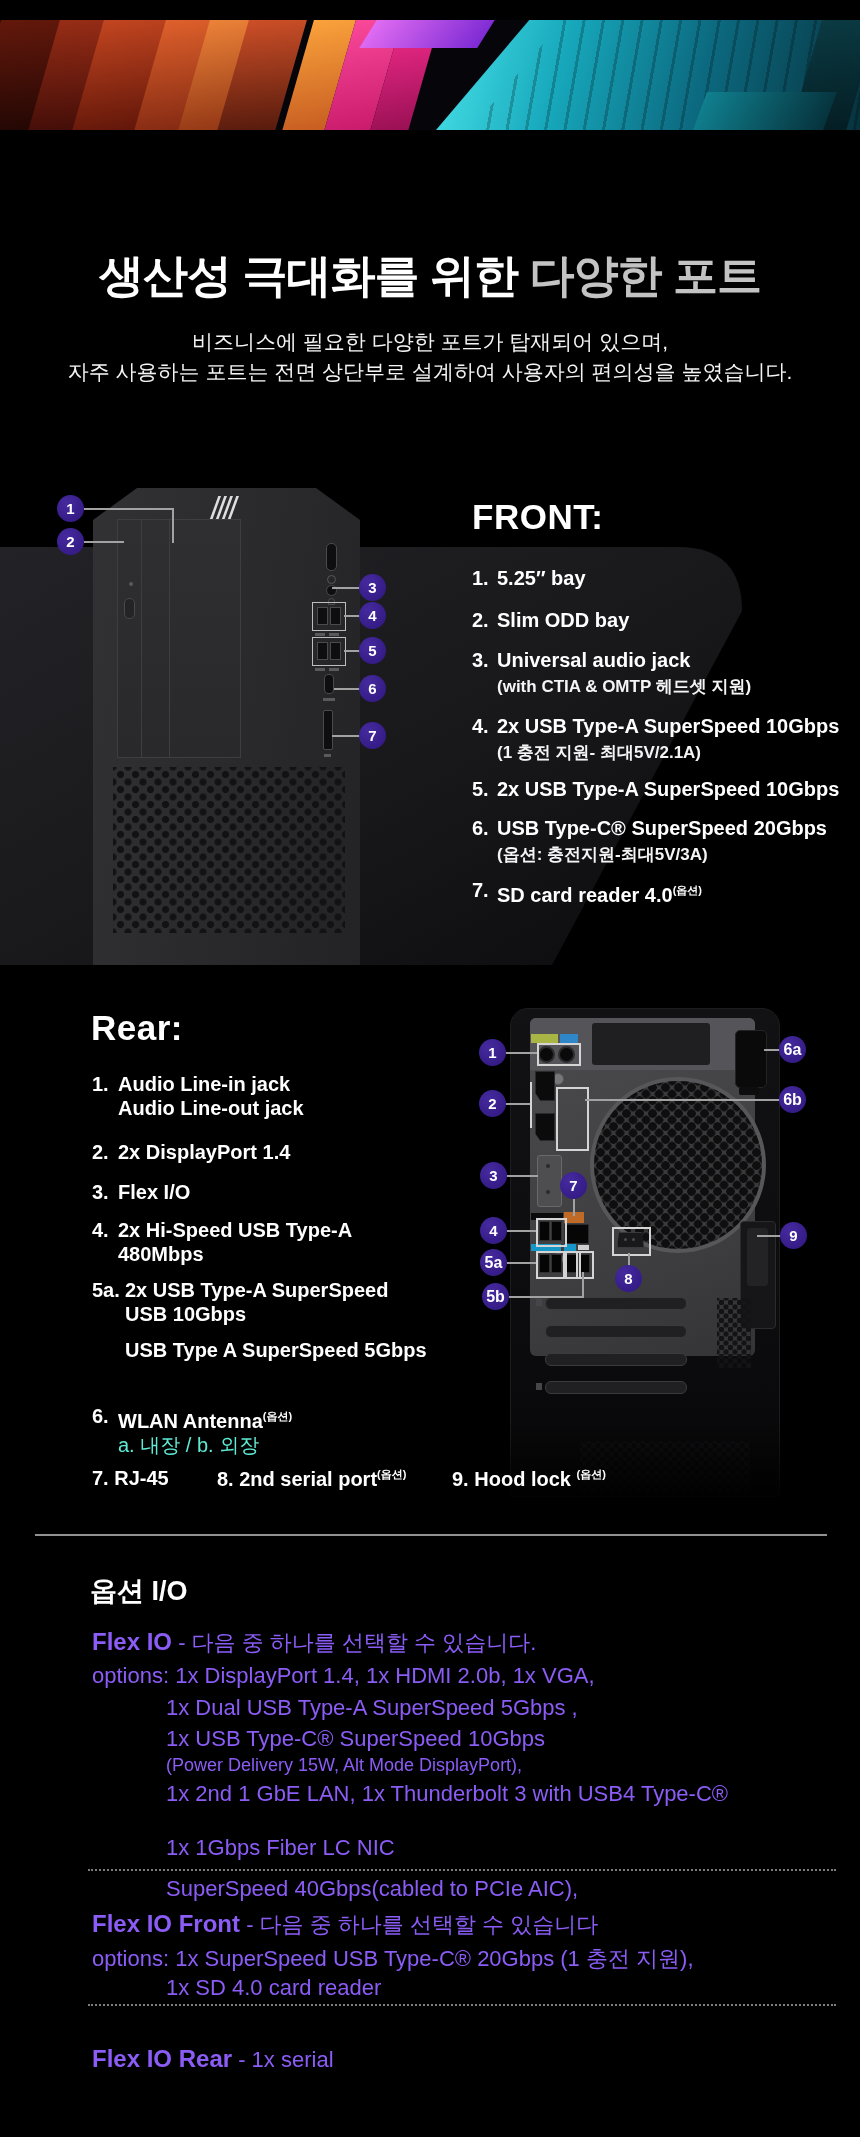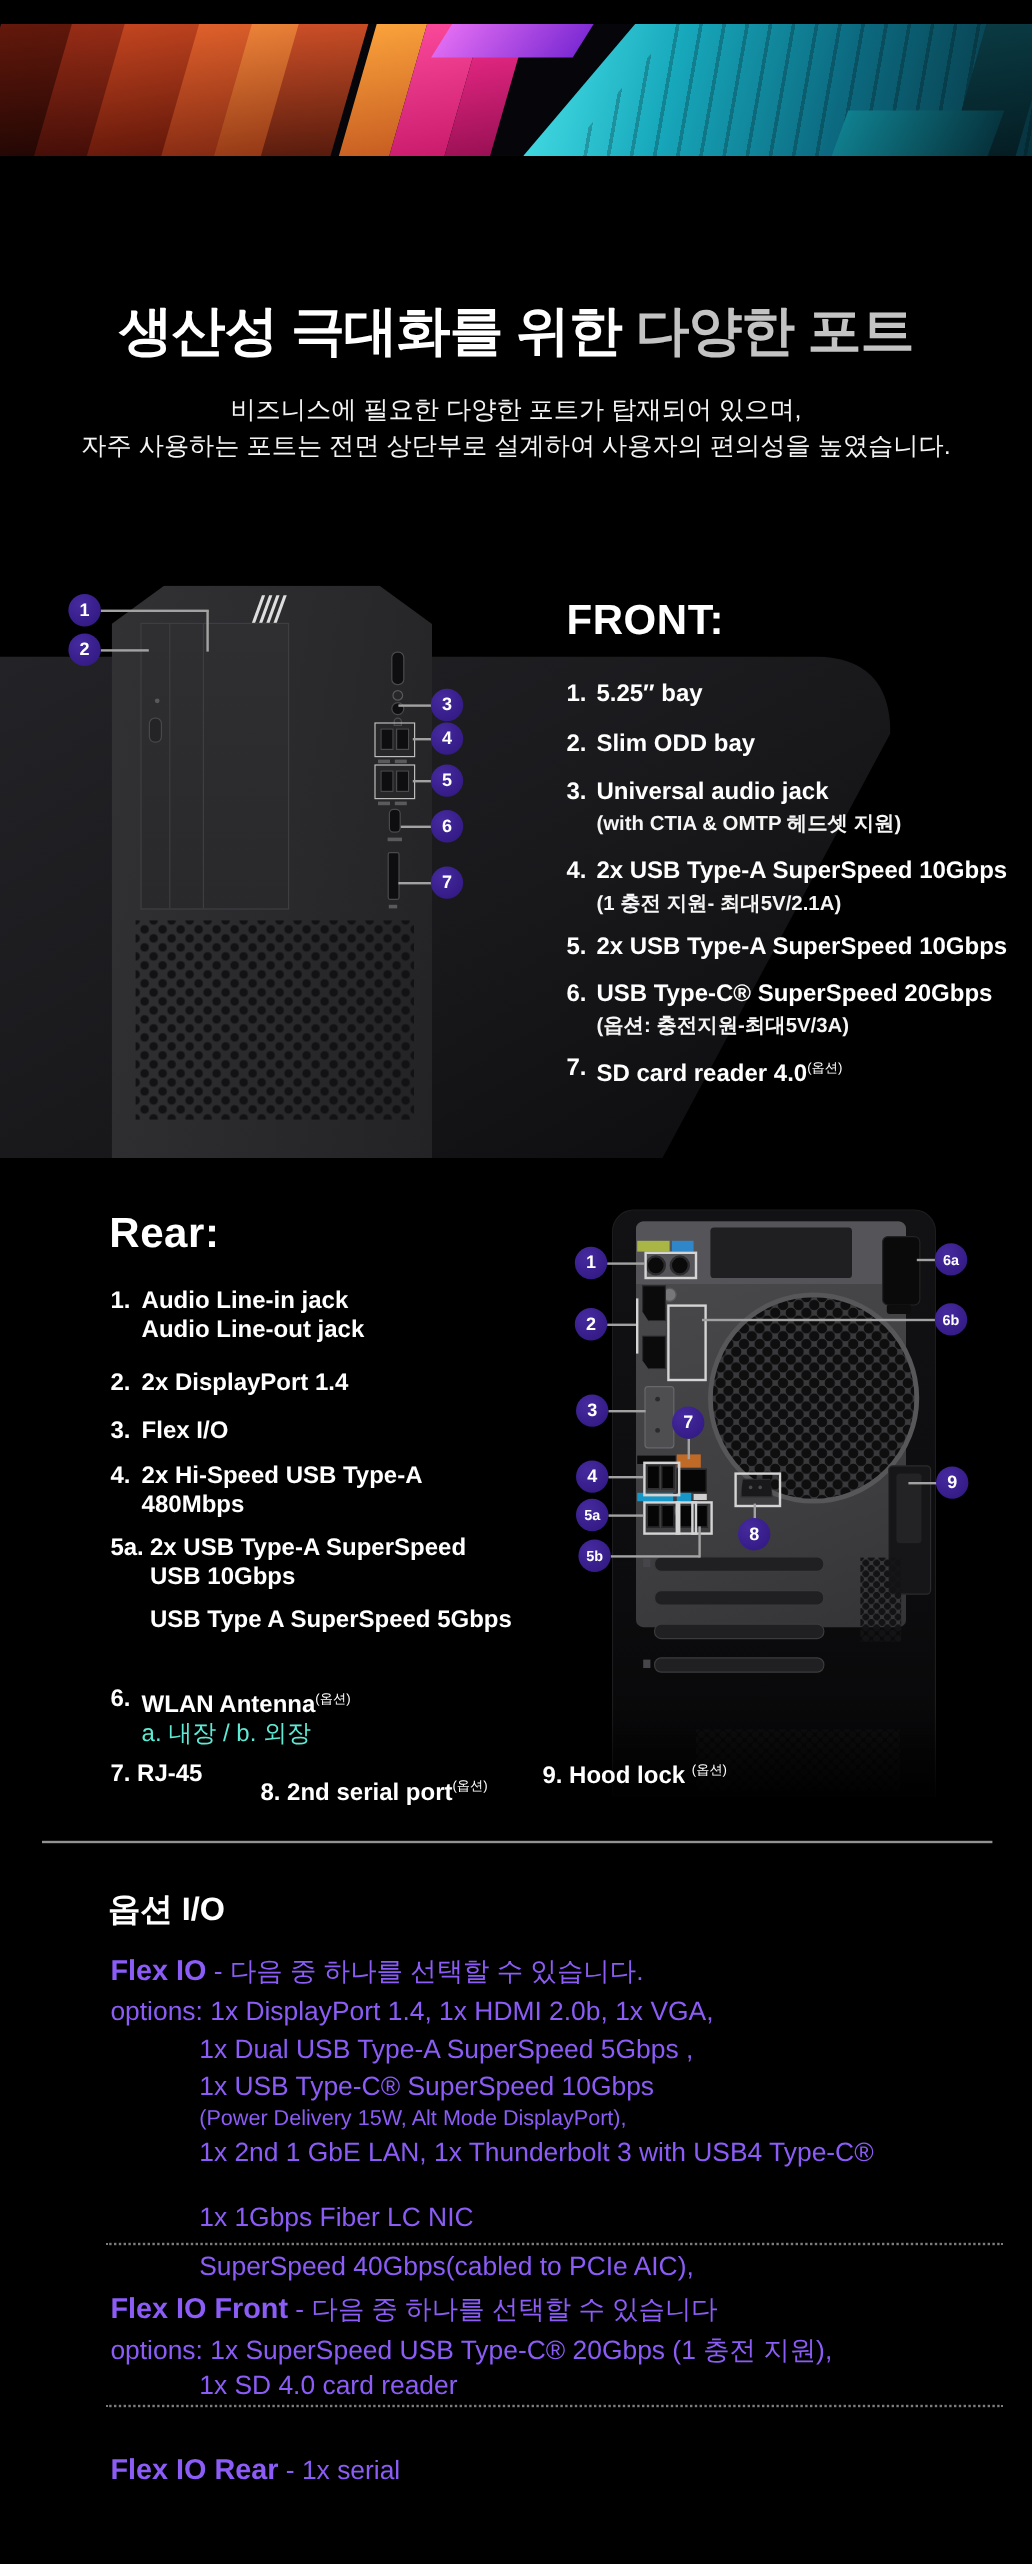--- a/index.html
+++ b/index.html
@@ -14,26 +14,26 @@
   .title .t2{color:#c3c3c3;}
   .subtitle{left:0;top:307px;width:860px;text-align:center;font-size:21px;line-height:30px;color:#f4f4f4;font-weight:400;}
   .sechead{font-size:35px;font-weight:700;letter-spacing:.5px;}
   
   .fitem{padding-left:25px;font-size:20px;font-weight:700;color:#fff;width:395px;line-height:23px;}
   .fitem .num{position:absolute;left:0;}
   .fnote{font-size:17px;font-weight:700;margin-top:3px;color:#f5f5f5;}
   .ritem{padding-left:26px;font-size:20px;font-weight:700;width:380px;line-height:24px;}
   .ritem.wide{padding-left:33px;}
   .ritem .num{position:absolute;left:0;}
-  sup{font-size:11px;font-weight:400;}
+  sup{font-size:11px;font-weight:700;}
   
   .cal{position:absolute;width:27px;height:27px;border-radius:50%;z-index:6;
        background:radial-gradient(circle at 35% 30%, #452a9e, #341b86 75%);
        display:flex;align-items:center;justify-content:center;font-weight:700;font-size:15px;color:#fff;}
-  .cal.sm{font-size:12px;}
+  .cal.sm{font-size:16px;}
   .ln{position:absolute;background:#a2a2a2;z-index:5;}
   .obox{position:absolute;border:2px solid #d4d4d4;z-index:4;background:transparent;}
   
   .tower{left:93px;top:468px;width:267px;height:477px;z-index:2;
          background:linear-gradient(100deg,#323235 0%,#2b2b2e 45%,#232326 100%);
          clip-path:polygon(0 32px,44px 0,223px 0,267px 32px,267px 477px,0 477px);}
   .bays{position:absolute;left:24px;top:31px;width:122px;height:237px;border:1px solid #3e3e41;
         background:linear-gradient(180deg,#2f2f32,#29292c);}
   .bayline{position:absolute;top:0;width:1px;height:237px;background:#3e3e41;}
   .grille{position:absolute;left:20px;top:279px;width:232px;height:166px;
@@ -218,21 +218,21 @@
     <span>USB Type A SuperSpeed 5Gbps</span>
   </div>
   <div class="a ritem" style="left:92px;top:1384px;">
     <span class="num">6.</span><span>WLAN Antenna</span><sup>(옵션)</sup>
     <div style="font-weight:400;color:#5eead4;padding-left:0;">a. 내장 / b. 외장</div>
   </div>
   <div class="a" style="left:0;top:1447px;width:860px;font-size:20px;font-weight:700;z-index:3;">
     <span class="a" style="left:92px;top:0;">
       <span>7.</span> <span>RJ-45</span>
     </span>
-    <span class="a" style="left:217px;top:14px;">
+    <span class="a" style="left:217px;top:0;">
       <span>8.</span> <span>2nd serial port</span><sup>(옵션)</sup>
     </span>
     <span class="a" style="left:452px;top:0;">
       <span>9.</span> <span>Hood lock </span><sup>(옵션)</sup>
     </span>
   </div>
 
   <div class="a rearfig">
     <div class="chassis"></div>
     <div class="gpanel"></div>

